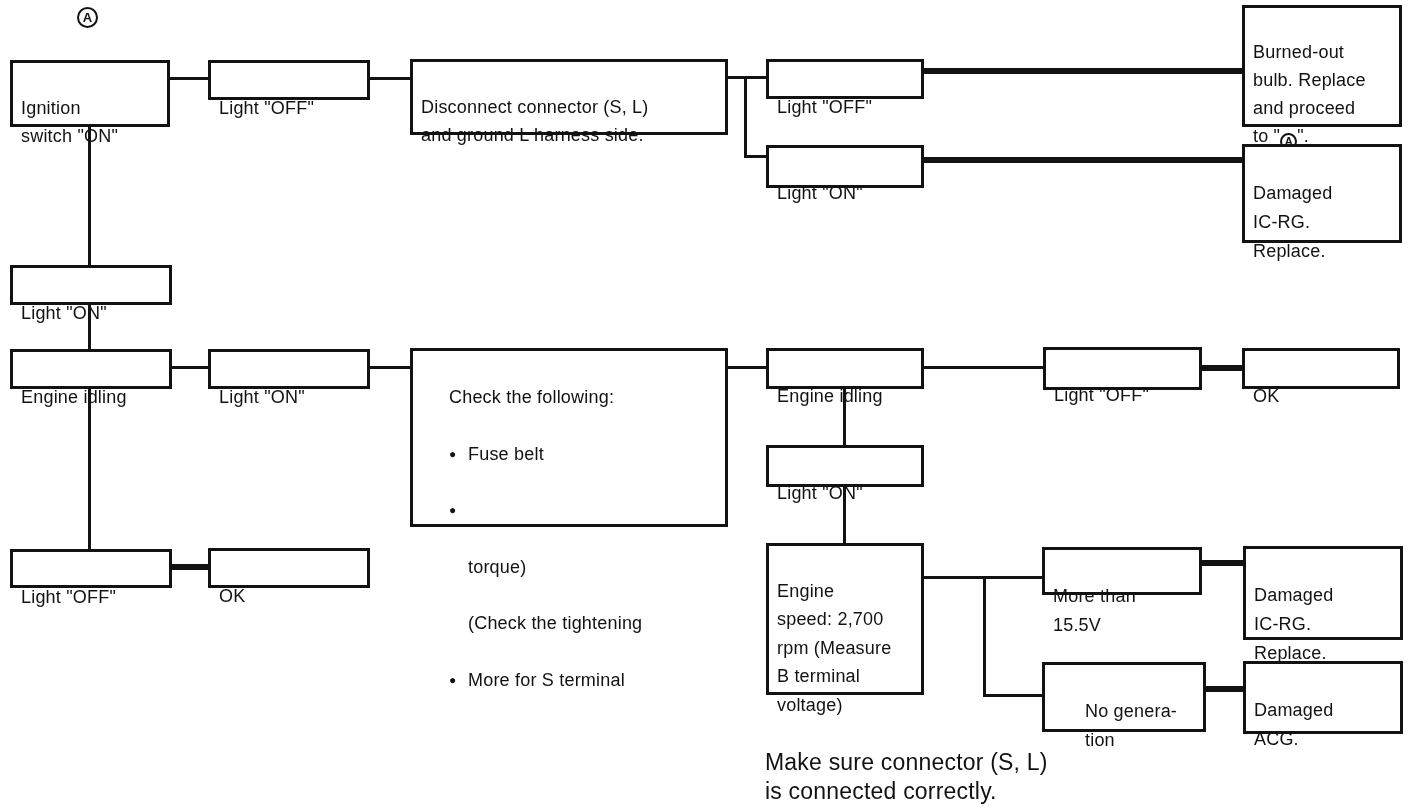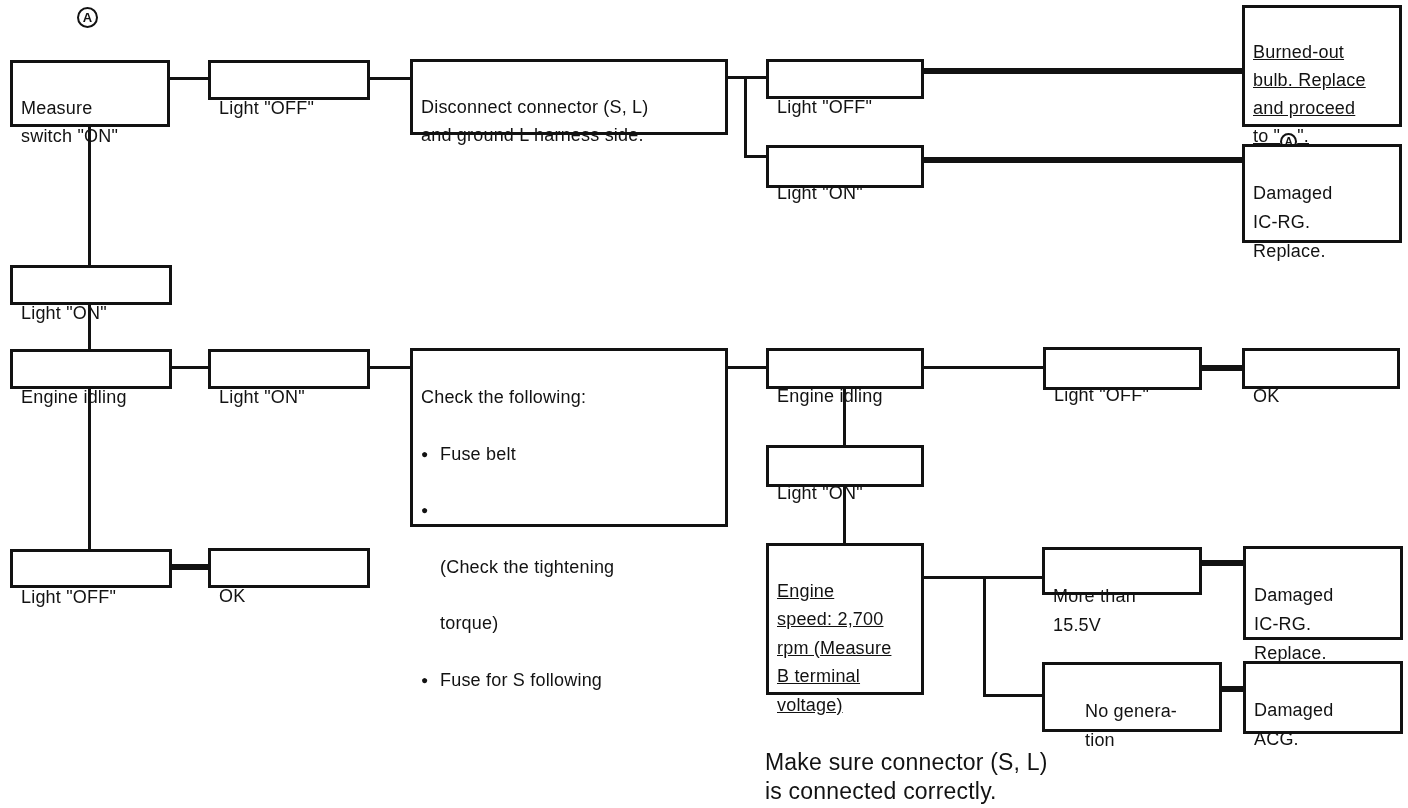--- a/index.html
+++ b/index.html
@@ -7,42 +7,42 @@
     position:relative;width:1408px;height:808px;overflow:hidden;
     background:var(--paper,#fff);color:var(--ink,#111);
     font-family:"Liberation Sans","DejaVu Sans",sans-serif;
   }
   .box{
     position:absolute;box-sizing:border-box;
     border:3px solid var(--ink,#111);background:var(--paper,#fff);
     padding:3px 8px;font-size:18px;line-height:28px;
     white-space:pre-line;letter-spacing:.2px;
   }
-  .box.tight{line-height:28px;padding-top:2px;text-decoration:underline;}
+  .box.tight{line-height:28px;padding-top:2px;}
   .hline,.vline{position:absolute;background:var(--ink,#111);}
   .hline{height:3px;}
   .vline{width:3px;}
   .hline.thick{height:6px;}
   .note{
     position:absolute;font-size:23px;line-height:29px;
     white-space:pre-line;letter-spacing:.2px;
   }
   .marker-a{
     position:absolute;width:21px;height:21px;box-sizing:border-box;
     border:2.5px solid var(--ink,#111);border-radius:50%;
     display:flex;align-items:center;justify-content:center;
     font-weight:bold;font-size:13px;background:var(--paper,#fff);
   }
   .circ{
     display:inline-flex;width:17px;height:17px;box-sizing:border-box;
     border:2px solid var(--ink,#111);border-radius:50%;
     align-items:center;justify-content:center;
     font-size:11px;font-weight:bold;line-height:1;vertical-align:-3px;
   }
-  .check-box .cl{display:flex;white-space:normal;line-height:28.5px;}
+  .check-box .cl{display:flex;white-space:normal;line-height:28.5px;margin-left:28px;}
   .check-box .bullet{width:19px;flex:none;font-size:12px;}
   .check-box .ind{padding-left:19px;}
 </style>
 </head>
 <body>
 
 <div class="canvas">
 
   <div class="marker-a" style="left:77px;top:7px;">
     <span>A</span>
@@ -67,21 +67,21 @@
   <div class="hline" style="left:983px;top:694px;width:60px;"></div>
 
   <div class="hline thick" style="left:924px;top:68px;width:318px;"></div>
   <div class="hline thick" style="left:924px;top:157px;width:318px;"></div>
   <div class="hline thick" style="left:1202px;top:365px;width:40px;"></div>
   <div class="hline thick" style="left:1202px;top:560px;width:41px;"></div>
   <div class="hline thick" style="left:1202px;top:686px;width:41px;"></div>
   <div class="hline thick" style="left:172px;top:564px;width:36px;"></div>
 
   <div class="box" style="left:10px;top:60px;width:160px;height:67px;">
-    <span>Measure
+    <span>Ignition
 switch "ON"</span>
   </div>
 
   <div class="box" style="left:208px;top:60px;width:162px;height:40px;">
     <span>Light "OFF"</span>
   </div>
 
   <div class="box" style="left:410px;top:59px;width:318px;height:76px;">
     <span>Disconnect connector (S, L)
 and ground L harness side.</span>
@@ -125,28 +125,28 @@
         <span>Check the following:</span>
       </div>
     <div class="cl">
         <span class="bullet">●</span>
         <span>Fuse belt</span>
       </div>
     <div class="cl">
         <span class="bullet">●</span>
       </div>
     <div class="cl ind">
+        <span>torque)</span>
+      </div>
+    <div class="cl ind">
         <span>(Check the tightening</span>
       </div>
-    <div class="cl ind">
-        <span>torque)</span>
-      </div>
     <div class="cl">
         <span class="bullet">●</span>
-        <span>Fuse for S following</span>
+        <span>More for S terminal</span>
       </div>
   </div>
 
   <div class="box" style="left:766px;top:348px;width:158px;height:41px;">
     <span>Engine idling</span>
   </div>
 
   <div class="box" style="left:1043px;top:347px;width:159px;height:43px;">
     <span>Light "OFF"</span>
   </div>
@@ -171,21 +171,21 @@
     <span>More than
 15.5V</span>
   </div>
 
   <div class="box" style="left:1243px;top:546px;width:160px;height:94px;line-height:29px;">
     <span>Damaged
 IC-RG.
 Replace.</span>
   </div>
 
-  <div class="box" style="left:1042px;top:662px;width:180px;height:70px;line-height:29px;padding-left:40px;">
+  <div class="box" style="left:1042px;top:662px;width:164px;height:70px;line-height:29px;padding-left:40px;">
     <span>No genera-
 tion</span>
   </div>
 
   <div class="box" style="left:1243px;top:661px;width:160px;height:73px;line-height:29px;">
     <span>Damaged
 ACG.</span>
   </div>
 
   <div class="box" style="left:10px;top:549px;width:162px;height:39px;">

